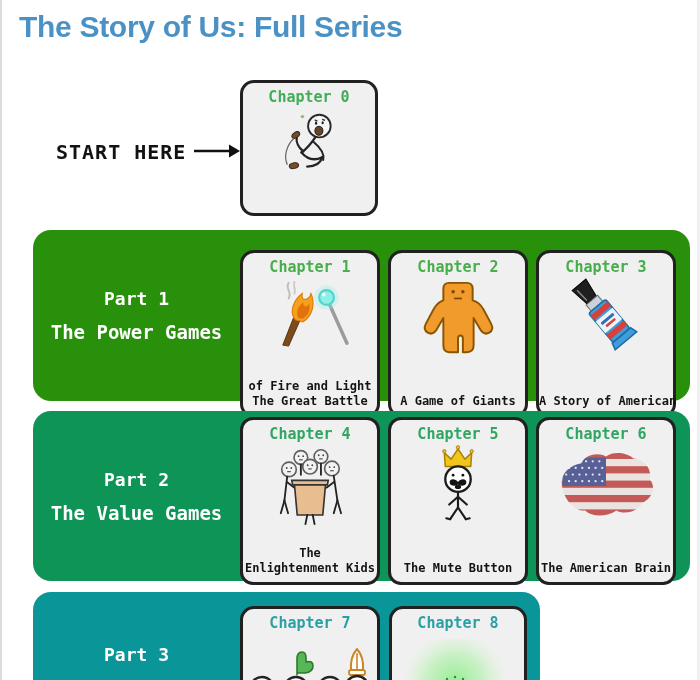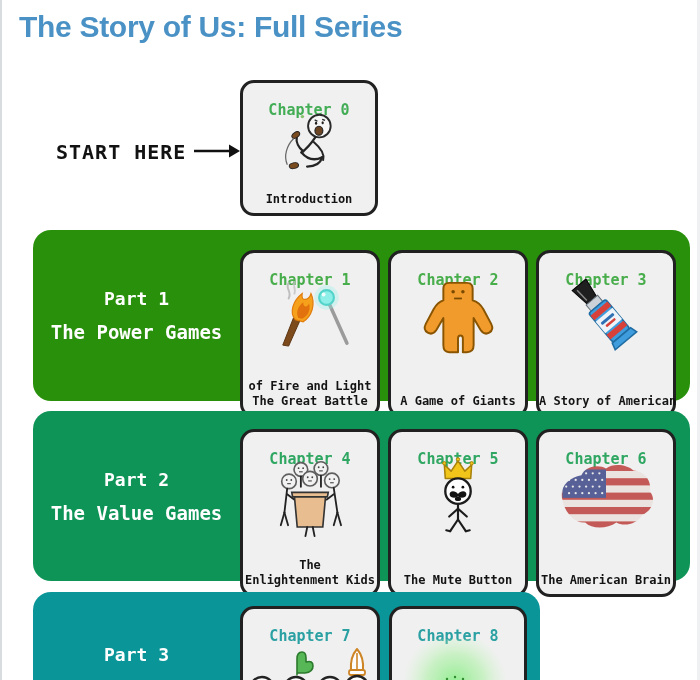--- a/index.html
+++ b/index.html
@@ -10,39 +10,39 @@
 
   h1.title{position:absolute;left:13px;top:4px;margin:6px;
            font:700 30px "Liberation Sans",sans-serif;color:#4a92c5;letter-spacing:-0.3px;}
 
   .start{position:absolute;left:56px;top:140px;font-size:20px;font-weight:700;
          color:#121212;letter-spacing:1px;white-space:nowrap;}
   .arrow{position:absolute;left:193px;top:143px;}
 
   .card{position:absolute;background:#f0f0f0;border:3px solid #212121;border-radius:14px;
         box-sizing:border-box;}
-  .chap{margin-top:18px;text-align:center;font-size:15px;font-weight:700;white-space:nowrap;}
+  .chap{margin-top:5px;text-align:center;font-size:15px;font-weight:700;white-space:nowrap;}
   .g0{color:#43ad56}.g1{color:#48ad4b}.g2{color:#2fa762}.g3{color:#2ba0a3}
   .caption{position:absolute;left:0;right:0;bottom:6px;text-align:center;
            font-size:12px;font-weight:700;color:#141414;line-height:15px;white-space:nowrap;}
   .icon{position:absolute;left:50%;transform:translateX(-50%);}
 
   .band{position:absolute;border-radius:18px;}
   .b1{left:33px;top:230px;width:657px;height:171px;background:#28900a;}
   .b2{left:33px;top:411px;width:657px;height:170px;background:#0e9456;}
   .b3{left:33px;top:592px;width:507px;height:160px;background:#0a9598;}
   .plabel{position:absolute;left:0;top:0;width:207px;height:100%;display:flex;
           flex-direction:column;align-items:center;justify-content:center;row-gap:12px;
           color:#ffffff;font-weight:700;}
   .b3 .plabel{justify-content:flex-start;padding-top:52px;box-sizing:border-box;}
   .pname{font-size:18px;white-space:nowrap;}
   .psub{font-size:19px;white-space:nowrap;}
 
   .band .card{top:20px;width:140px;height:168px;}
-  .b2 .card{top:18px;}
+  .b2 .card{top:6px;border-radius:13px;}
   .b3 .card{top:14px;height:150px;}
   .c1{left:207px}.c2{left:355px}.c3{left:503px}
   .b3 .c2{left:356px;width:138px;}
   .intro-card{left:240px;top:80px;width:138px;height:136px;}
 
   .ic0{top:27px}.ic1{top:26px}.ic2{top:24px}.ic3{top:22px}
   .ic4{top:22px}.ic5{top:22px}.ic6{top:28px}.ic7{top:36px}.ic8{top:30px}
 </style>
 </head>
 <body>
@@ -71,21 +71,20 @@
       <ellipse cx="48.5" cy="22" rx="4.2" ry="4.8" fill="#6a4423" stroke="#222" stroke-width="1.2"></ellipse>
       <path d="M45,28.5 C40,36 36,41 30,45" fill="none" stroke="#242424" stroke-width="2.4" stroke-linecap="round"></path>
       <path d="M32,44 C27,40 24,34 25,29" fill="none" stroke="#242424" stroke-width="2.4" stroke-linecap="round"></path>
       <ellipse cx="24" cy="26.5" rx="4.6" ry="2.8" transform="rotate(-35 24 26.5)" fill="#7b4b20" stroke="#222" stroke-width="1"></ellipse>
       <path d="M22,30 C14,38 11,49 15,58" fill="none" stroke="#666" stroke-width="1.3"></path>
       <path d="M30,45 C36,52 44,54 52,50" fill="none" stroke="#242424" stroke-width="2.4" stroke-linecap="round"></path>
       <path d="M52,50 C50,57 44,60 36,60" fill="none" stroke="#242424" stroke-width="2.4" stroke-linecap="round"></path>
       <path d="M43,34 C50,40 55,46 53,53" fill="none" stroke="#242424" stroke-width="2.2" stroke-linecap="round"></path>
       <ellipse cx="22" cy="59" rx="5" ry="3" transform="rotate(-12 22 59)" fill="#7b4b20" stroke="#222" stroke-width="1"></ellipse>
     </svg>
-    <div class="caption">Introduction</div>
   </div>
 
   <div class="band b1">
     <div class="plabel">
       <div class="pname">Part 1</div>
       <div class="psub">The Power Games</div>
     </div>
 
     <div class="card c1">
       <div class="chap g1">Chapter 1</div>

